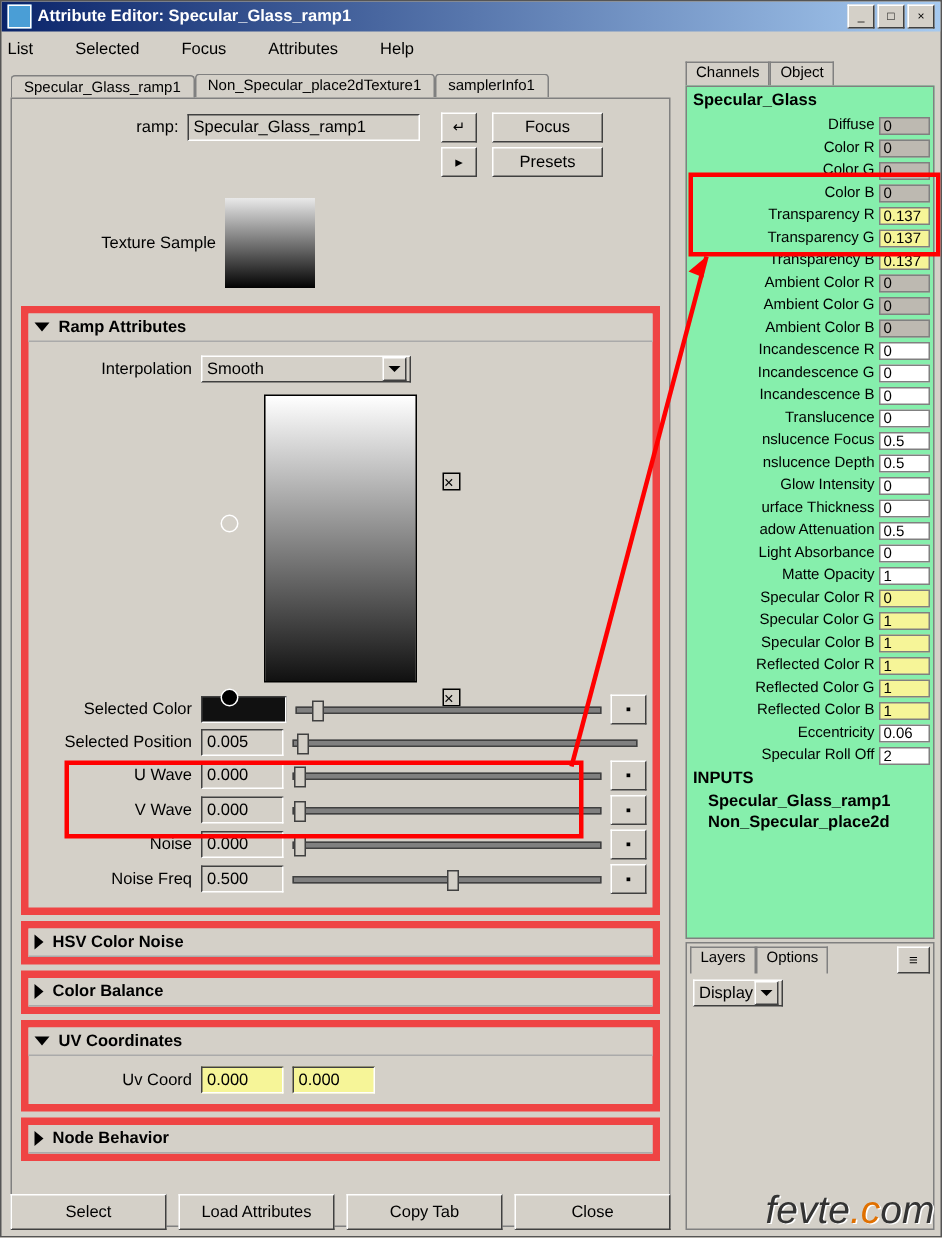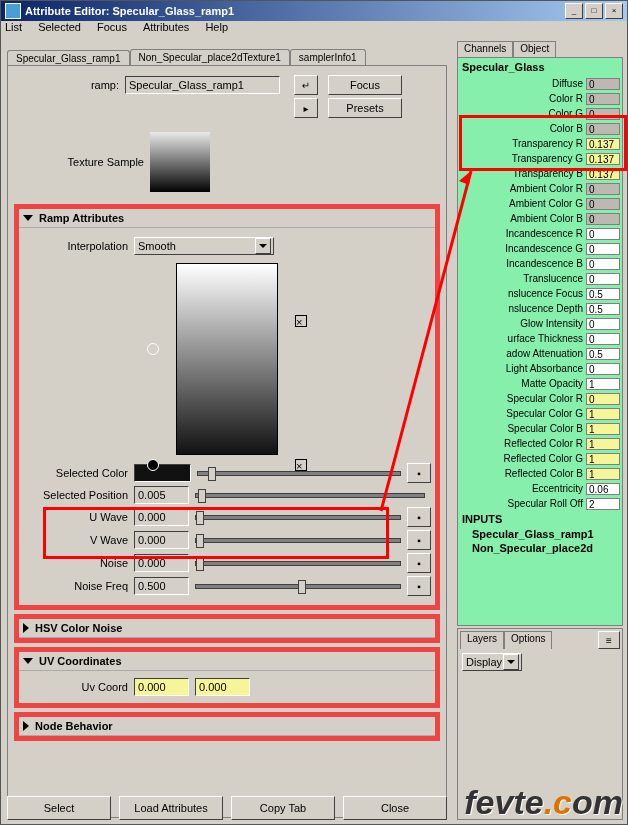--- a/index.html
+++ b/index.html
@@ -1,21 +1,21 @@
 <!DOCTYPE html>
 <html><head>
 <meta charset="utf-8">
 <style>
 html,body{margin:0;padding:0;font-family:Tahoma,Arial,sans-serif;font-size:11px;background:#d4d0c8;}
 #root{width:628px;height:825px;position:relative;overflow:hidden;border:1px solid #555;box-sizing:border-box;}
 .titlebar{height:20px;background:linear-gradient(to right,#0a246a,#a6caf0);color:#fff;display:flex;align-items:center;padding:0 4px;box-sizing:border-box;}
 .titlebar .icon{width:14px;height:14px;background:#4a9ed6;border:1px solid #fff;margin-right:4px;}
 .titlebar .ttl{flex:1;font-weight:bold;}
 .winbtn{width:16px;height:14px;background:#d4d0c8;border:1px solid #fff;border-right-color:#404040;border-bottom-color:#404040;margin-left:2px;display:flex;align-items:center;justify-content:center;font-size:8px;font-family:Arial;color:#000;line-height:1;}
-.menubar{height:18px;display:flex;align-items:flex-start;padding:0 4px;gap:16px;}
+.menubar{height:18px;display:flex;align-items:flex-end;padding:0 4px;gap:28px;}
 .menubar span{cursor:default;}
 .splitter{position:absolute;top:38px;bottom:2px;width:170px;right:2px;background:#d4d0c8;}
 .leftpane{position:absolute;top:38px;left:2px;right:176px;bottom:2px;background:#d4d0c8;display:flex;flex-direction:column;}
 .tabs{height:20px;display:flex;align-items:flex-end;padding:6px 4px 0 4px;gap:0;}
 .tab{border:1px solid #808080;border-bottom:none;padding:2px 8px;background:#d4d0c8;font-size:10px;border-top-left-radius:3px;border-top-right-radius:3px;cursor:default;}
 .tab.active{background:#d4d0c8;position:relative;top:1px;}
 .content{flex:1;border:1px solid #808080;margin:0 4px 4px 4px;background:#d4d0c8;overflow:auto;padding:6px;position:relative;}
 .row{display:flex;align-items:center;margin:3px 0;}
 .lbl{width:105px;text-align:right;padding-right:6px;}
 .inset{border:1px solid #808080;border-top-color:#404040;border-left-color:#404040;border-right-color:#fff;border-bottom-color:#fff;background:#d4d0c8;}
@@ -51,21 +51,21 @@
 .ch-row{display:flex;align-items:center;height:15px;padding:0 2px;}
 .ch-row .clbl{flex:1;text-align:right;padding-right:3px;font-size:10px;}
 .ch-row .cval{width:34px;background:#fff;border:1px solid #808080;font-size:10px;padding:0 2px;height:12px;line-height:12px;box-sizing:border-box;}
 .ch-row .cval.dim{background:#bdb9b1;}
 .ch-row .cval.hl{background:#f6f598;}
 .ch-inputs{font-weight:bold;padding:2px 4px;}
 .ch-sub{padding:1px 4px 1px 14px;font-weight:bold;}
 .layerpane{margin:2px;border:1px solid #808080;height:190px;}
 .lp-tabs{display:flex;padding:2px 2px 0 2px;}
 .lp-body{padding:4px;display:flex;align-items:center;gap:6px;}
-.watermark{position:absolute;right:4px;bottom:2px;font-weight:bold;font-style:italic;font-size:34px;color:#333;text-shadow:1px 1px 0 #fff;pointer-events:none;text-align:center;}
+.watermark{position:absolute;right:4px;bottom:2px;font-weight:normal;font-style:italic;font-size:26px;color:#333;text-shadow:1px 1px 0 #fff;pointer-events:none;text-align:center;}
 .watermark span.o{color:#e07000;}
 </style>
 </head>
 <body>
 <div id="root">
 
 <div class="titlebar">
   <div class="icon"></div>
   <div class="ttl">Attribute Editor: Specular_Glass_ramp1</div>
   <div class="winbtn">_</div>
@@ -184,20 +184,26 @@
       </div>
     </div>
 
     <div class="section">
           <div class="section-hdr">
             <span class="collapse-arrow arrow-right"></span>
             <span>HSV Color Noise</span>
           </div>
         </div>
     <div class="section">
+          <div class="section-hdr">
+            <span class="collapse-arrow arrow-right"></span>
+            <span>Color Balance</span>
+          </div>
+        </div>
+    <div class="section">
       <div class="section-hdr">
             <span class="collapse-arrow arrow-down"></span>
             <span>UV Coordinates</span>
           </div>
       <div class="row" style="padding:4px;">
         <div class="lbl">Uv Coord</div>
         <input class="inset txtfield numinput" style="background: rgb(246, 245, 152);" value="0.000">
         <div style="width:6px;"></div>
         <input class="inset txtfield numinput" style="background: rgb(246, 245, 152);" value="0.000">
       </div>

